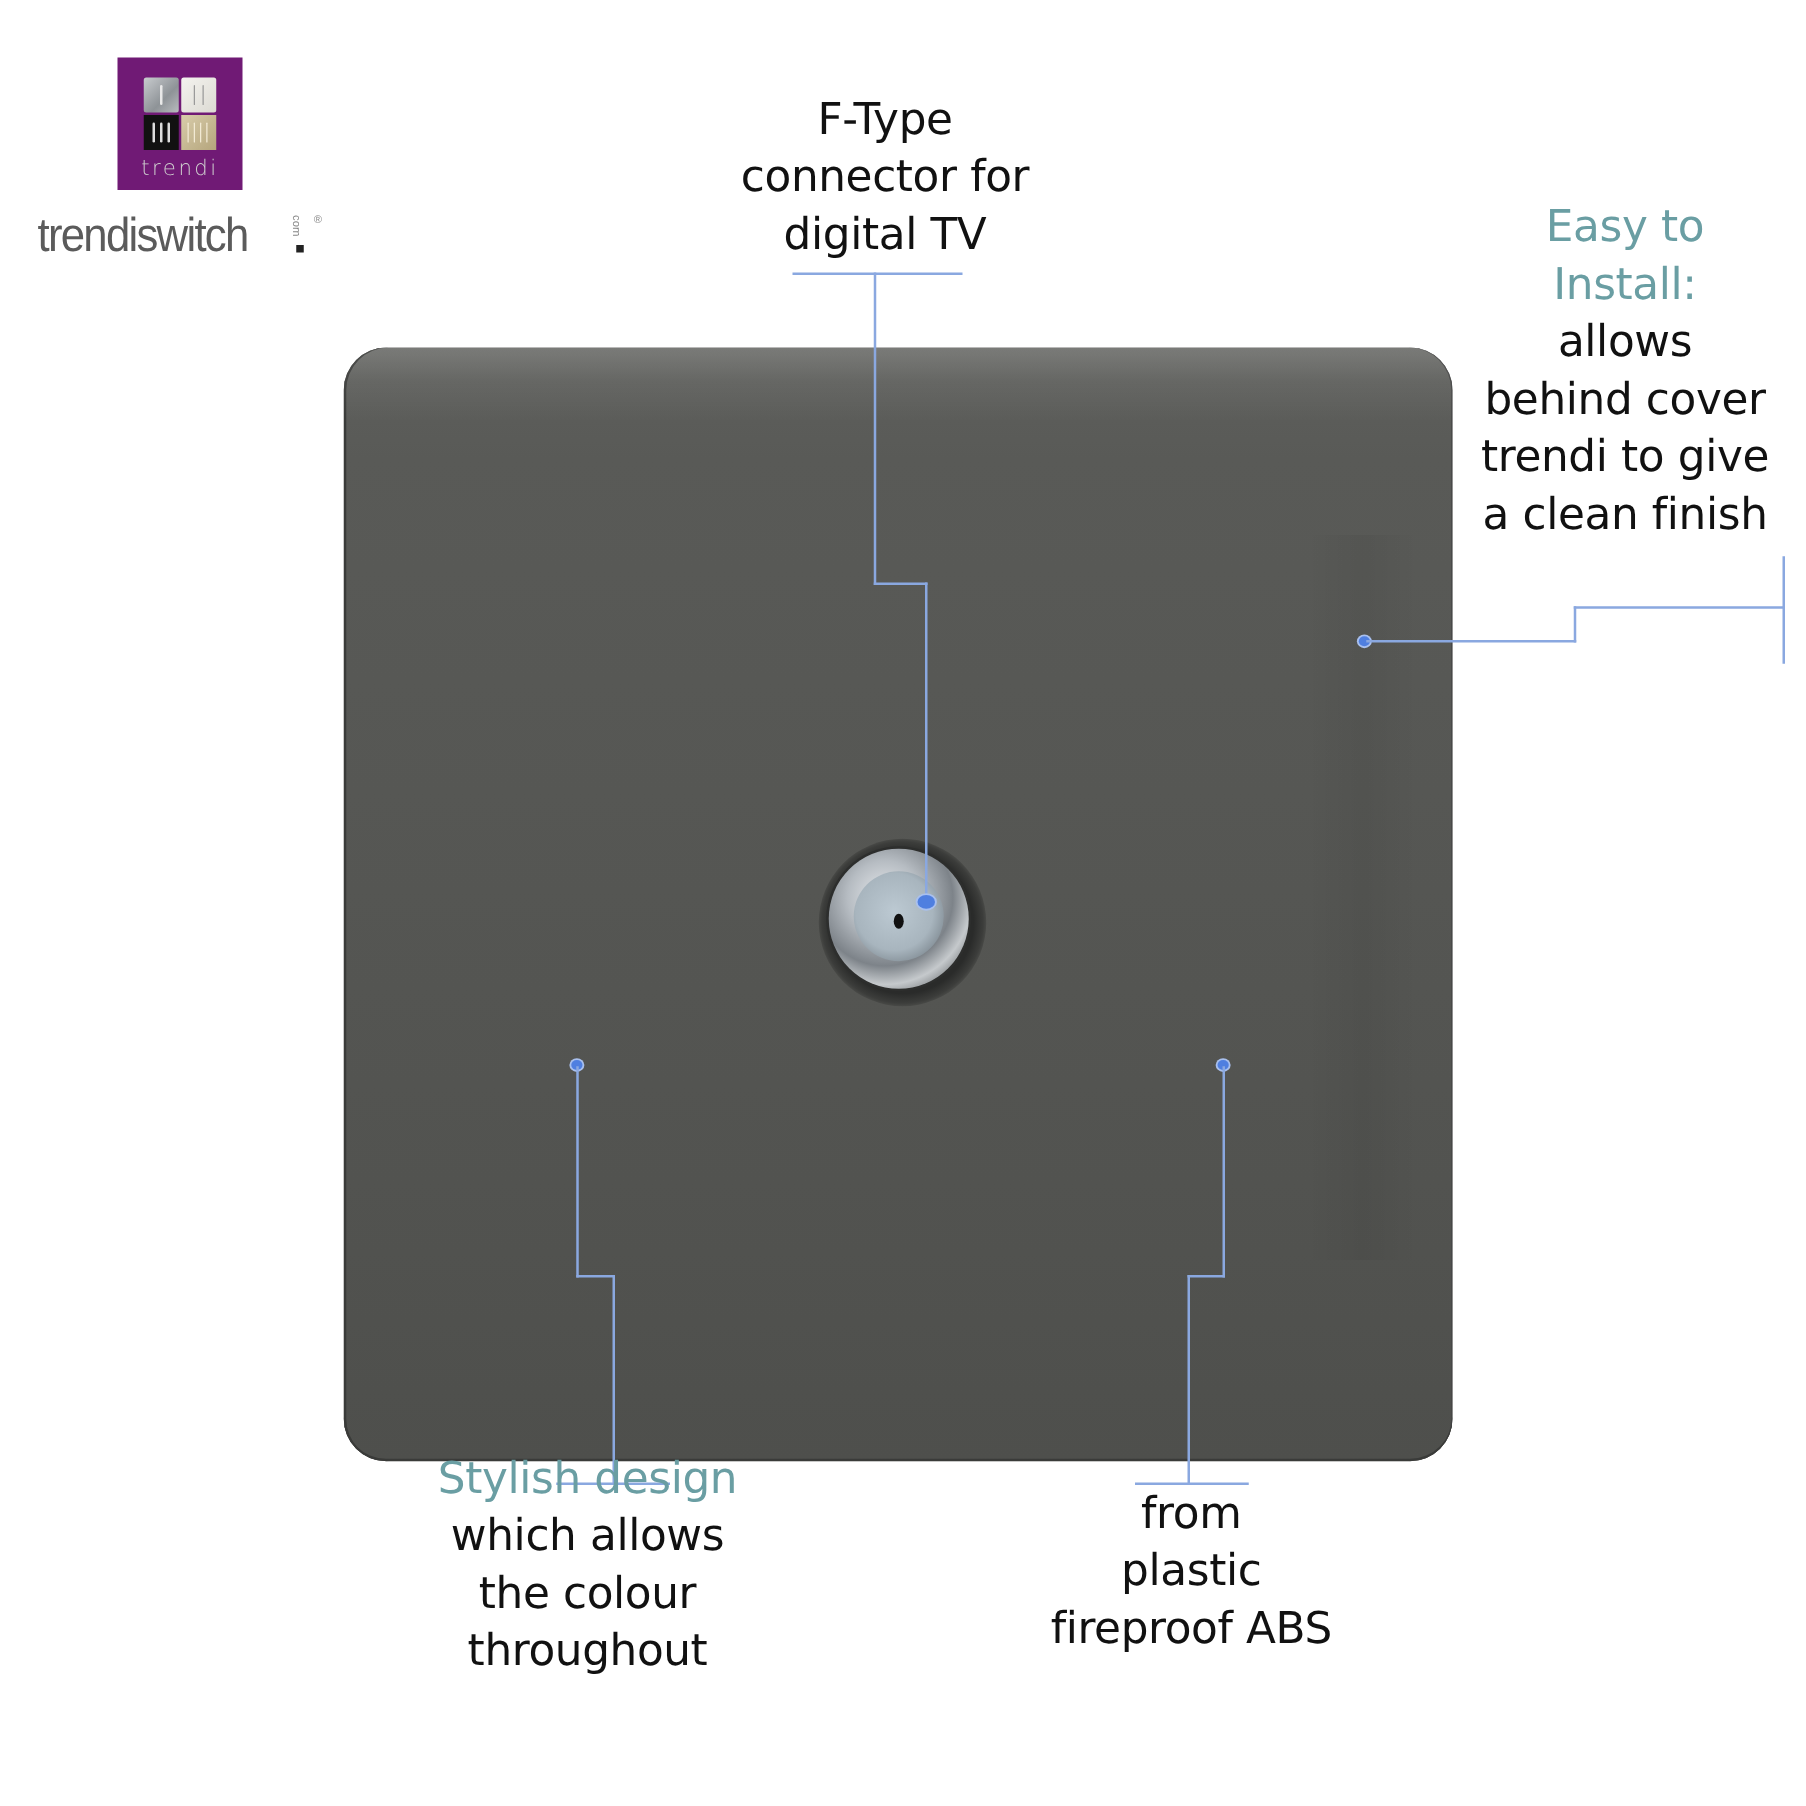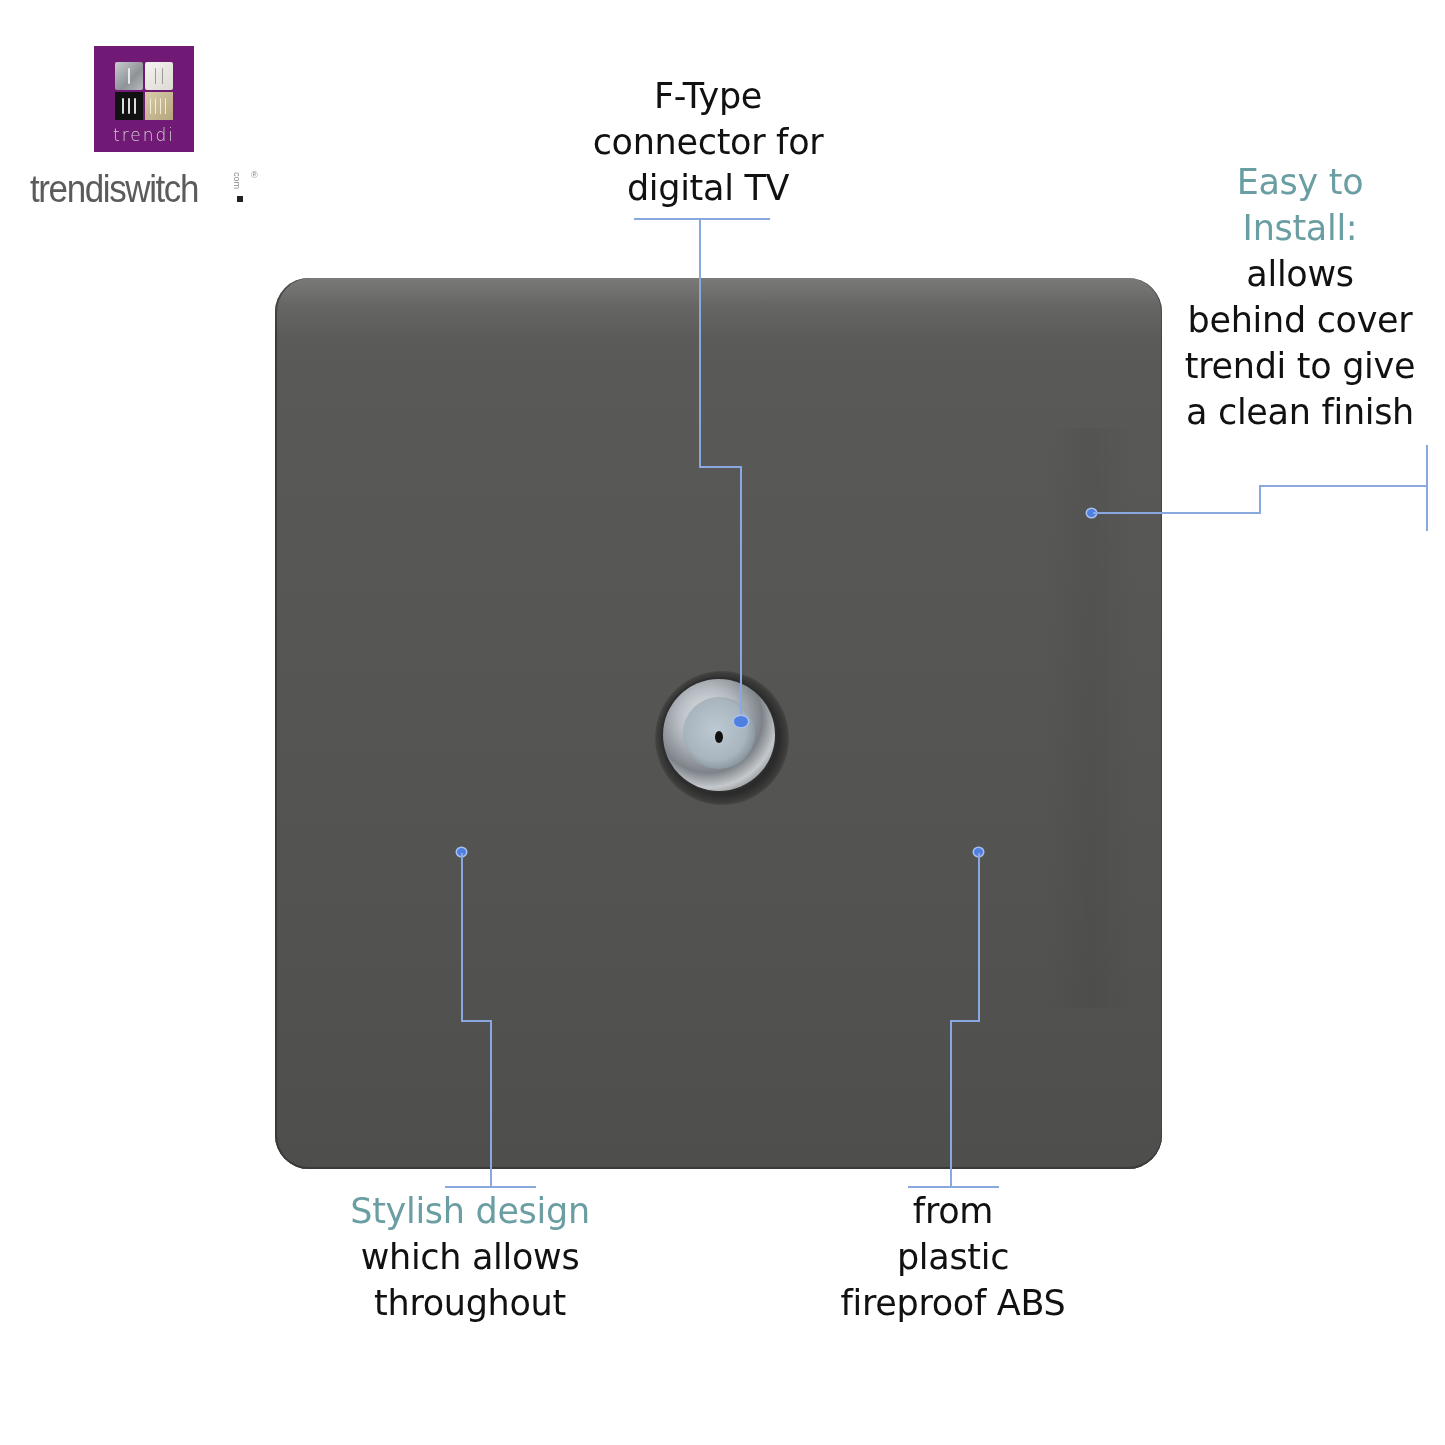--- a/index.html
+++ b/index.html
@@ -171,23 +171,24 @@
 
 <div class="label" style="left:1160px;top:159px;width:280px;">
   <span class="accent">Easy to</span>
   <span class="accent">Install:</span>
   <span>allows</span>
   <span>behind cover</span>
   <span>trendi to give</span>
   <span>a clean finish</span>
 </div>
 
-<div class="label" style="left:320px;top:1188px;width:300px;">
+<div class="label" style="left:320px;top:1160px;width:300px;">
   <span class="accent">Stylish design</span>
   <span>which allows</span>
+  <span>the colour</span>
   <span>throughout</span>
 </div>
 
 <div class="label" style="left:803px;top:1188px;width:300px;">
   <span>from</span>
   <span>plastic</span>
   <span>fireproof ABS</span>
 </div>
 
 </body></html>

